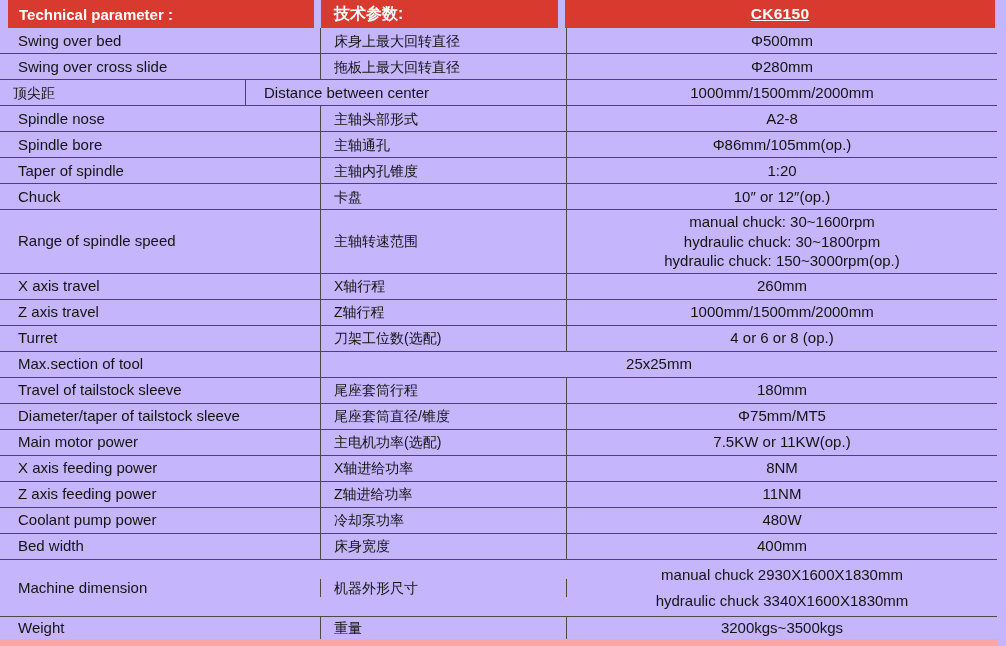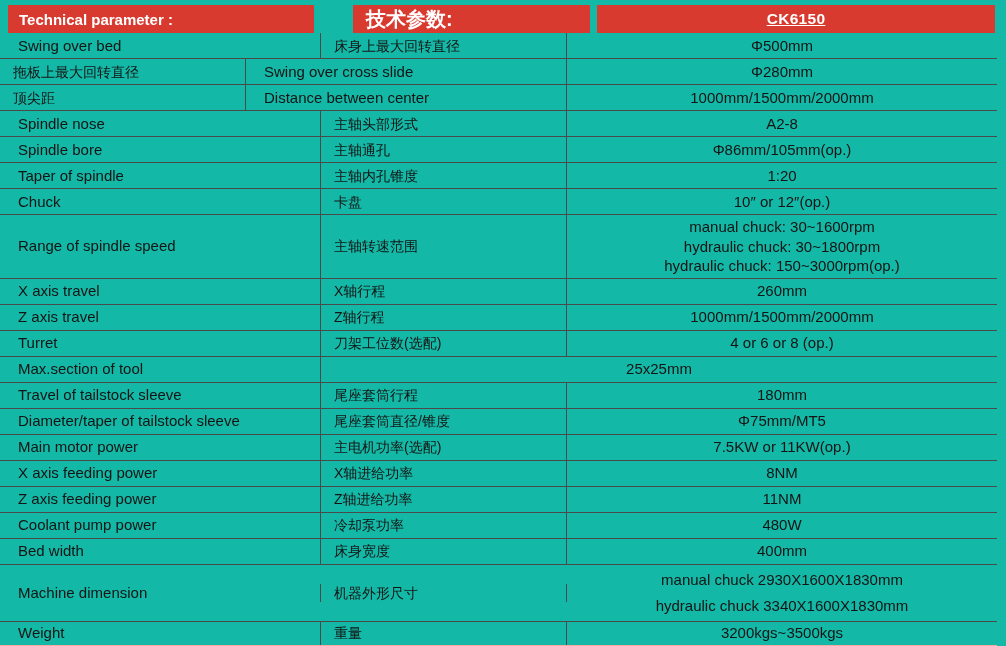--- a/index.html
+++ b/index.html
@@ -5,22 +5,21 @@
   * { box-sizing: border-box; margin: 0; padding: 0; }
   html, body { background: #ffffff; }
   body {
     font-family: "Liberation Sans", sans-serif;
     color: #141414;
     -webkit-font-smoothing: antialiased;
   }
   .page {
     width: 1006px;
     height: 646px;
-    background: #14b8a6;
-    padding-top: 5px;
+    background: #c4b5fd;
     overflow: hidden;
   }
   .spec-table { width: 997px; }
 
   
   .hdr {
     display: flex;
     height: 28px;
     margin-left: 8px;
     width: 987px;
@@ -28,32 +27,32 @@
   }
   .hdr-cell {
     background: var(--accent, #d93a2f);
     color: #ffffff;
     font-weight: bold;
     font-size: 15px;
     display: flex;
     align-items: center;
   }
   .hdr-c1 { width: 306px; padding-left: 11px; }
-  .hdr-c2 { width: 237px; padding-left: 13px; font-size: 20px; margin-left: 32px; }
+  .hdr-c2 { width: 237px; padding-left: 13px; font-size: 16px; }
   .hdr-c3 { flex: 1; justify-content: center; font-size: 15.5px; letter-spacing: .3px; text-decoration: underline; }
 
   
   .tbody { width: 997px; margin-top: 0; }
   .row {
     display: flex;
     align-items: stretch;
     border-bottom: 1px solid #4a4a4a;
     min-height: 26px;
   }
-  .row:last-child { border-bottom: 3px solid #fca5a5; }
+  .row:last-child { border-bottom: 8px solid #fca5a5; }
   .cell {
     display: flex;
     align-items: center;
     font-size: 15px;
     line-height: 18px;
   }
   .c1 {
     width: 321px;
     padding-left: 18px;
     padding-right: 6px;
@@ -91,22 +90,22 @@
     </div>
 
     <div class="tbody">
   <div class="row">
     <div class="cell c1">Swing over bed</div>
     <div class="cell c2">床身上最大回转直径</div>
     <div class="cell c3">Φ500mm</div>
   </div>
 
   <div class="row">
+    <div class="cell c1">Swing over cross slide</div>
     <div class="cell c2">拖板上最大回转直径</div>
-    <div class="cell c1">Swing over cross slide</div>
     <div class="cell c3">Φ280mm</div>
   </div>
 
   <div class="row">
     <div class="cell c2">顶尖距</div>
     <div class="cell c1">Distance between center</div>
     <div class="cell c3">1000mm/1500mm/2000mm</div>
   </div>
 
   <div class="row">

